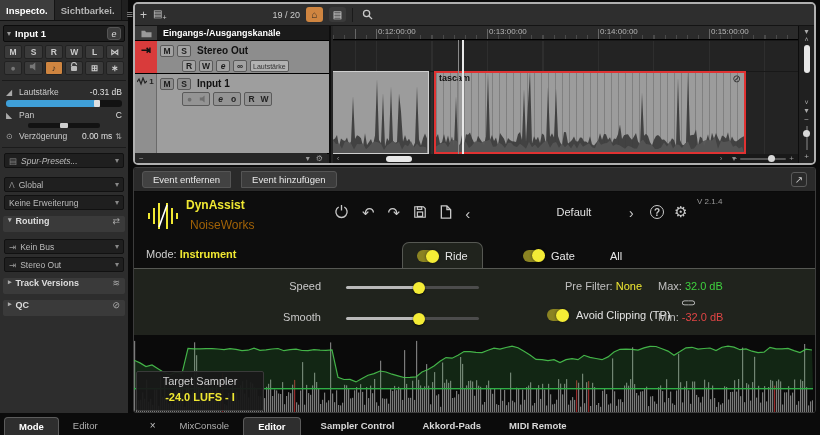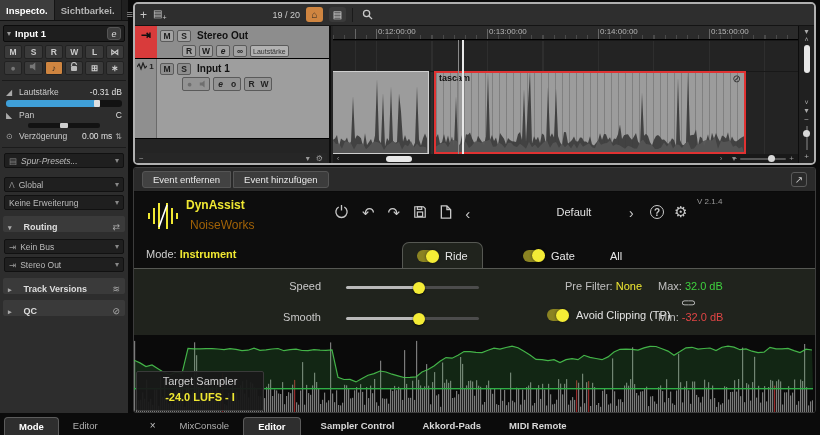--- a/index.html
+++ b/index.html
@@ -35,21 +35,21 @@
   .vslider .fill { position:absolute; left:0; top:0; bottom:0; width:78%; background:#3f9fd8; border-radius:3px 0 0 3px; }
   .vslider .thumb { position:absolute; left:76%; top:0; width:6px; height:7px; background:#dfdfdf; border-radius:1px; }
   .pslider { position:relative; margin:2px 28px 2px; height:5px; background:#121212; border-radius:2px; }
   .pslider .thumb { position:absolute; left:50%; margin-left:-4px; top:0; width:8px; height:5px; background:#cfcfcf; border-radius:1px; }
   .stepper { color:#aaa; font-size:8px; }
   .combo { display:flex; align-items:center; gap:4px; margin:3px 4px 0; height:15px;
     background:#1f1f1f; border:1px solid #111; border-radius:2px; padding:0 4px; font-size:8.5px; color:#bbb; }
   .combo .clabel { flex:1; white-space:nowrap; overflow:hidden; }
   .combo .caret { color:#888; font-size:8px; }
   .combo.presets .clabel { font-style:italic; }
-  .sechead { display:flex; align-items:flex-end; gap:12px; margin:6px 3px 0; height:16px;
+  .sechead { display:flex; align-items:flex-start; gap:4px; margin:6px 3px 0; height:16px;
     background:#3a3a3a; border-radius:2px; padding:0 5px; font-weight:bold; font-size:9px; color:#ddd; }
   .sechead .slabel { flex:1; }
   .sechead .sicon { color:#aaa; font-weight:normal; font-size:9px; }
   
   .project { position:absolute; left:133px; top:2px; width:683px; height:163px;
     background:#242424; border:2px solid #b0b0b0; border-radius:5px; overflow:hidden; }
   .ptoolbar { position:absolute; left:0; right:0; top:0; height:22px; background:#2e2e2e;
     border-bottom:1px solid #141414; display:flex; align-items:center; gap:6px; padding:0 5px; }
   .tbtn { color:#c8c8c8; font-size:12px; line-height:1; }
   .tcount { margin-left:100px; color:#ccc; font-size:9px; }
@@ -107,21 +107,21 @@
   .vcol { position:absolute; right:0; top:22px; width:16px; bottom:0; background:#202020; border-left:1px solid #0d0d0d;
     display:flex; flex-direction:column; align-items:center; color:#aaa; font-size:8px; }
   .vthumb { width:6px; height:28px; background:#e8e8e8; border-radius:3px; margin:2px 0; }
   .vline { position:relative; width:2px; flex:1; background:#555; margin:2px 0; max-height:34px; }
   .vdot { position:absolute; top:4px; left:-2.5px; width:7px; height:7px; border-radius:50%; background:#d8d8d8; }
   .vgap { flex:1; }
   
   .lower { position:absolute; left:133px; top:167px; width:683px; height:246px;
     background:#0d0d0d; border:1px solid #3c3c3c; border-radius:3px; overflow:hidden; }
   .ltoolbar { position:absolute; left:0; right:0; top:0; height:24px; background:#2a2a2a;
-    border-bottom:1px solid #0a0a0a; display:flex; align-items:center; gap:2px; padding:0 8px; }
+    border-bottom:1px solid #0a0a0a; display:flex; align-items:center; gap:10px; padding:0 8px; }
   .lbtn { height:17px; padding:0 10px; background:#424242; border:1px solid #555; color:#e8e8e8;
     font-size:9.5px; line-height:15px; font-family:inherit; }
   .lbtn:first-child { border-radius:3px 0 0 3px; }
   .lbtn:nth-child(2) { border-radius:0 3px 3px 0; background:#3c3c3c; }
   .popout { margin-left:auto; width:16px; height:15px; border:1px solid #5a5a5a; border-radius:3px;
     color:#ccc; font-size:10px; text-align:center; line-height:13px; }
   .plugin { position:absolute; left:0; right:0; top:24px; bottom:0; background:#0d0d0d; }
   .phead { position:absolute; left:0; right:0; top:0; height:48px; }
   .plogo { position:absolute; left:12px; top:7px; }
   .pname  { position:absolute; left:52px; top:6px;  color:#f0e832; font-weight:bold; font-size:12px; }
@@ -286,20 +286,28 @@
       <span class="tsep"></span>
       <span class="tbtn-box" style="background:none;">
         <svg width="11" height="11" viewBox="0 0 12 12">
             <circle cx="5" cy="5" r="3.4" class="ln"></circle>
             <line x1="7.6" y1="7.6" x2="11" y2="11" class="ln"></line>
           </svg>
       </span>
     </div>
 
     <div class="tracklist">
+      <div class="folderrow">
+        <div class="strip">
+          <svg width="11" height="9" viewBox="0 0 12 9">
+              <path d="M0.5 1.5 h4 l1 1.5 h6 v5.5 h-11z" fill="#9a9a9a"></path>
+            </svg>
+        </div>
+        <div class="fname">Eingangs-/Ausgangskanäle</div>
+      </div>
       <div class="sotrack">
         <div class="strip">⇥</div>
         <div class="body">
           <div class="trow">
             <span class="chip">M</span>
             <span class="chip">S</span>
             <span class="tname-dark">Stereo Out</span>
           </div>
           <div class="trow" style="padding-left:22px;">
             <span class="chip">R</span>

